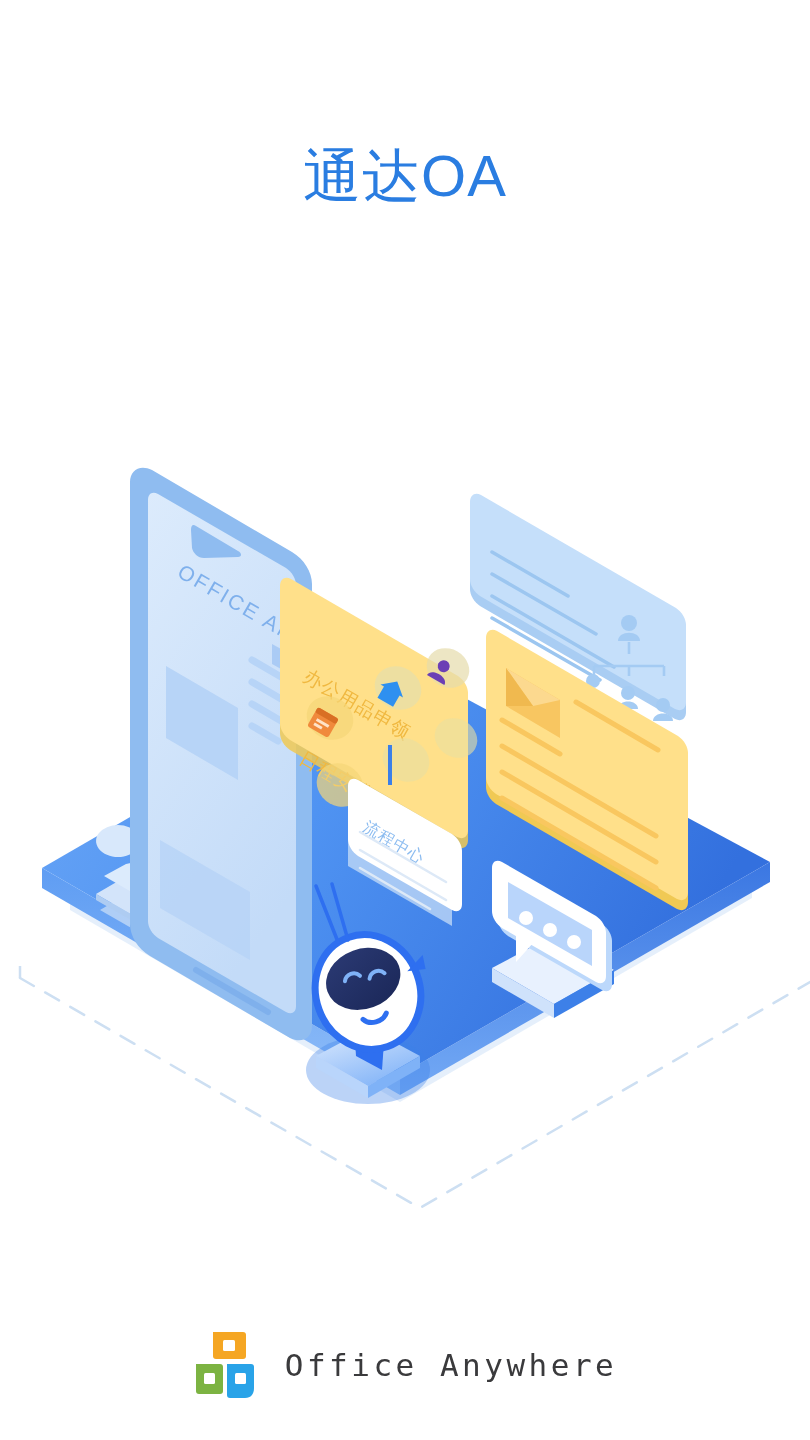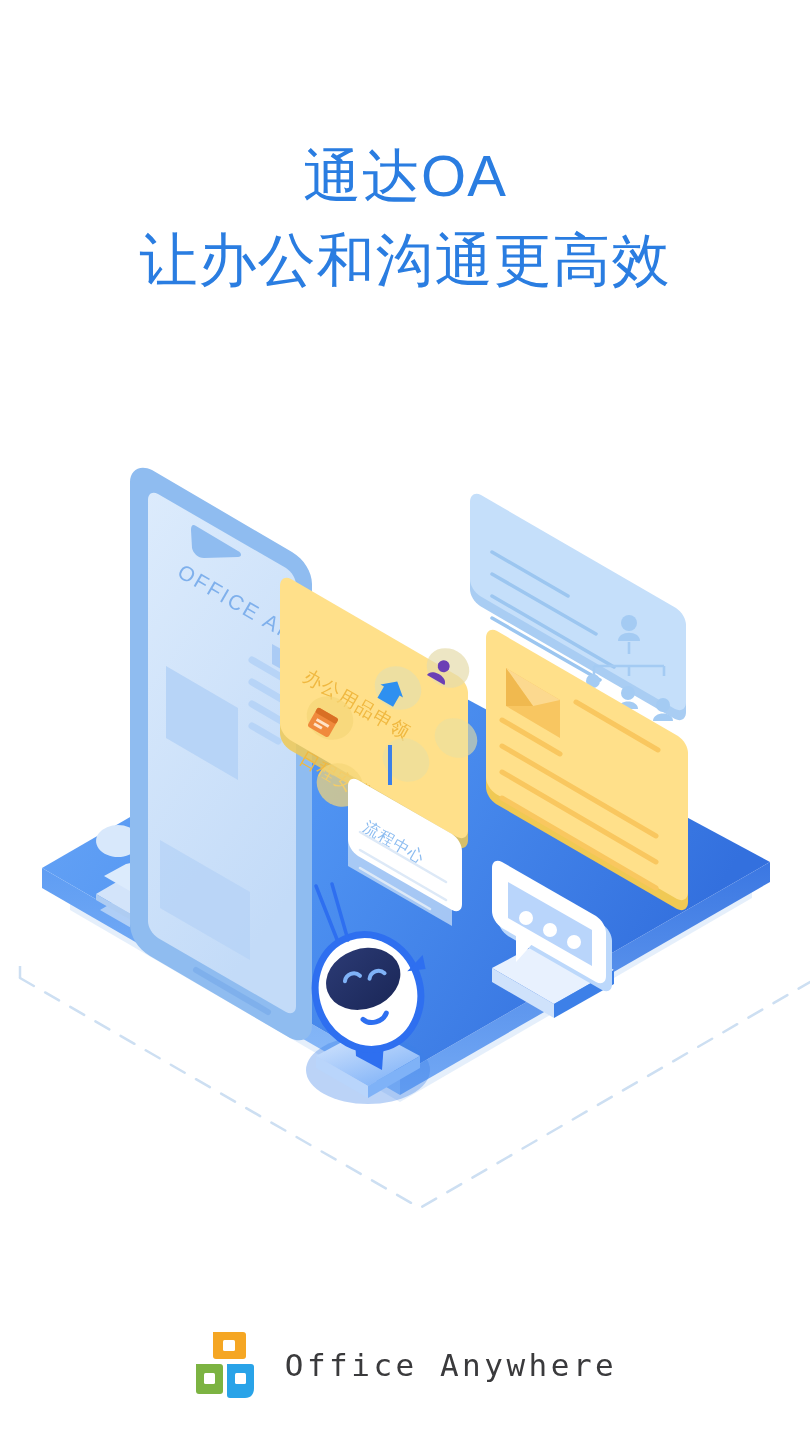--- a/index.html
+++ b/index.html
@@ -58,21 +58,20 @@
     white-space:nowrap;
   }
 </style>
 </head>
 <body>
 
 <div class="page">
 
   <div class="headline">
     <span class="line1">通达OA</span>
-    <span class="line2">让办公和沟通更高效</span>
   </div>
 
   <div class="stage">
     <svg viewBox="0 0 810 880" xmlns="http://www.w3.org/2000/svg">
       <defs>
         <linearGradient id="gPlatTop" x1="0" y1="0" x2="1" y2="0.35">
           <stop offset="0%" stop-color="#6aa6f6"></stop>
           <stop offset="45%" stop-color="#4f93f2"></stop>
           <stop offset="100%" stop-color="#3370de"></stop>
         </linearGradient>

